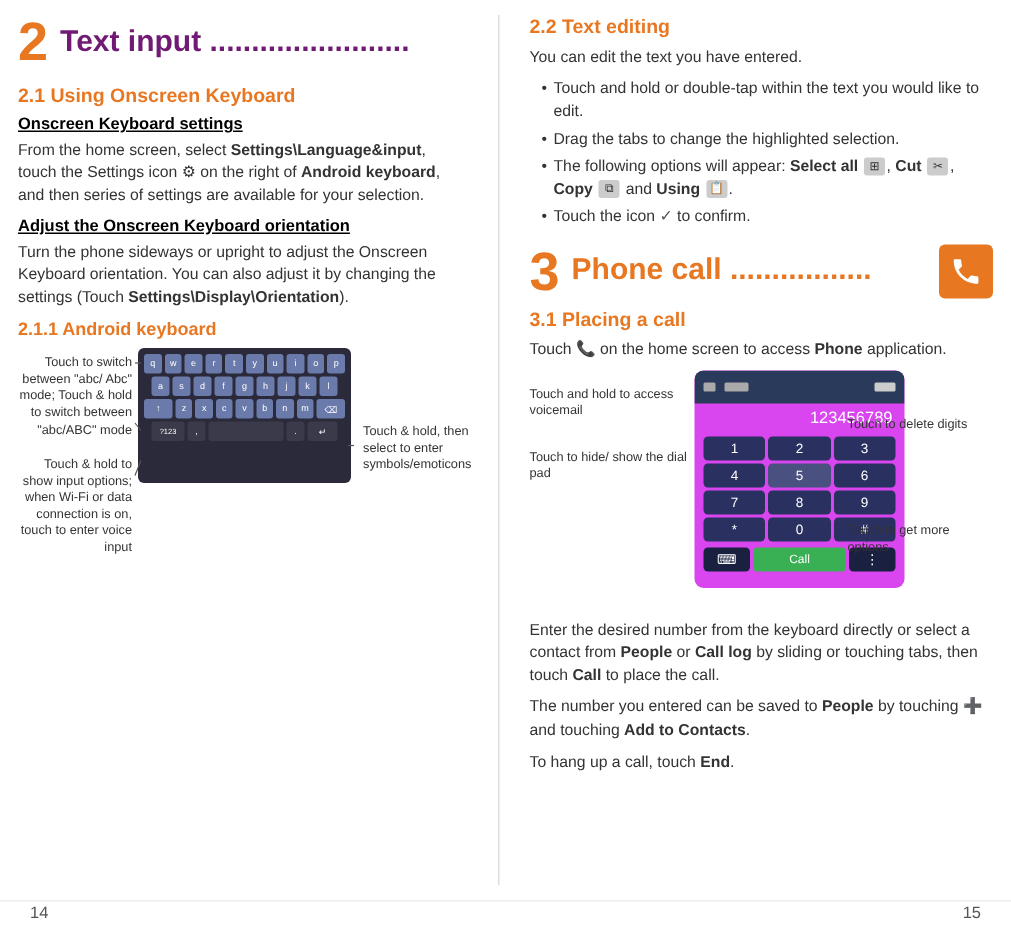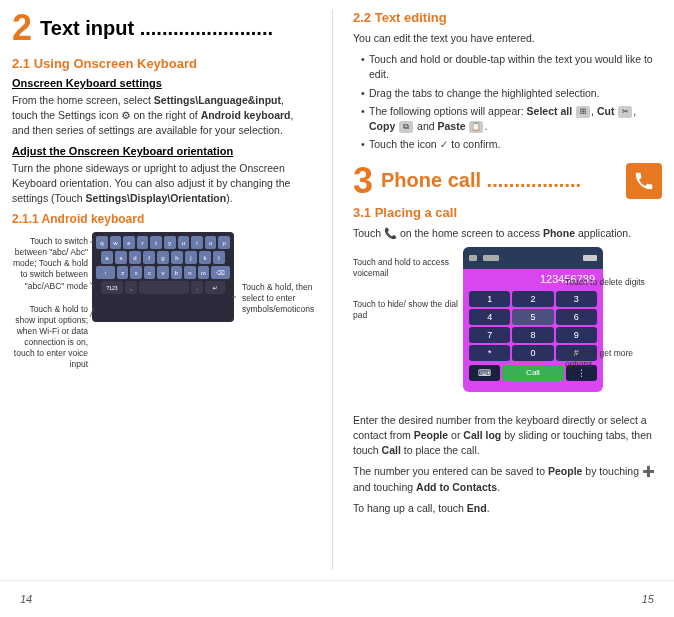--- a/index.html
+++ b/index.html
@@ -33,21 +33,21 @@
     }
     .chapter-number {
       font-size: 36px;
       font-weight: bold;
       color: #e87722;
       line-height: 1;
     }
     .chapter-title {
       font-size: 20px;
       font-weight: bold;
-      color: #000000;
+      color: #701a75;
     }
     .section-title {
       font-size: 13px;
       font-weight: bold;
       color: #e87722;
       margin-bottom: 6px;
     }
     .subsection-title {
       font-size: 12px;
       font-weight: bold;
@@ -213,25 +213,24 @@
       font-size: 8px;
     }
     .dial-bottom-row {
       display: flex;
       gap: 2px;
       padding: 2px 6px;
     }
     .page-footer {
       display: flex;
       justify-content: space-between;
-      padding: 12px 20px;
+      padding: 2px 20px;
       font-size: 11px;
       color: #555;
       border-top: 1px solid #eee;
-      font-style: italic;
     }
     .divider {
       width: 1px;
       background: #ddd;
       margin: 0 4px;
       align-self: stretch;
     }
     .checkmark { color: #555; }
   </style>
 </head>
@@ -344,21 +343,21 @@
       <ul class="bullet-list">
         <li>Touch and hold or double-tap within the text you would like to edit.</li>
         <li>Drag the tabs to change the highlighted selection.</li>
         <li>
           The following options will appear: <span class="bold">Select all</span>
           <span class="inline-icon">⊞</span>,
           <span class="bold">Cut</span>
           <span class="inline-icon">✂</span>,
           <span class="bold">Copy</span>
           <span class="inline-icon">⧉</span>
-          and <span class="bold">Paste</span>
+          and <span class="bold">Using</span>
           <span class="inline-icon">📋</span>.
         </li>
         <li>
           Touch the icon <span class="checkmark">✓</span> to confirm.
         </li>
       </ul>
     </div>
 
     <div class="chapter3-header">
       <span class="chapter3-number">3</span>

